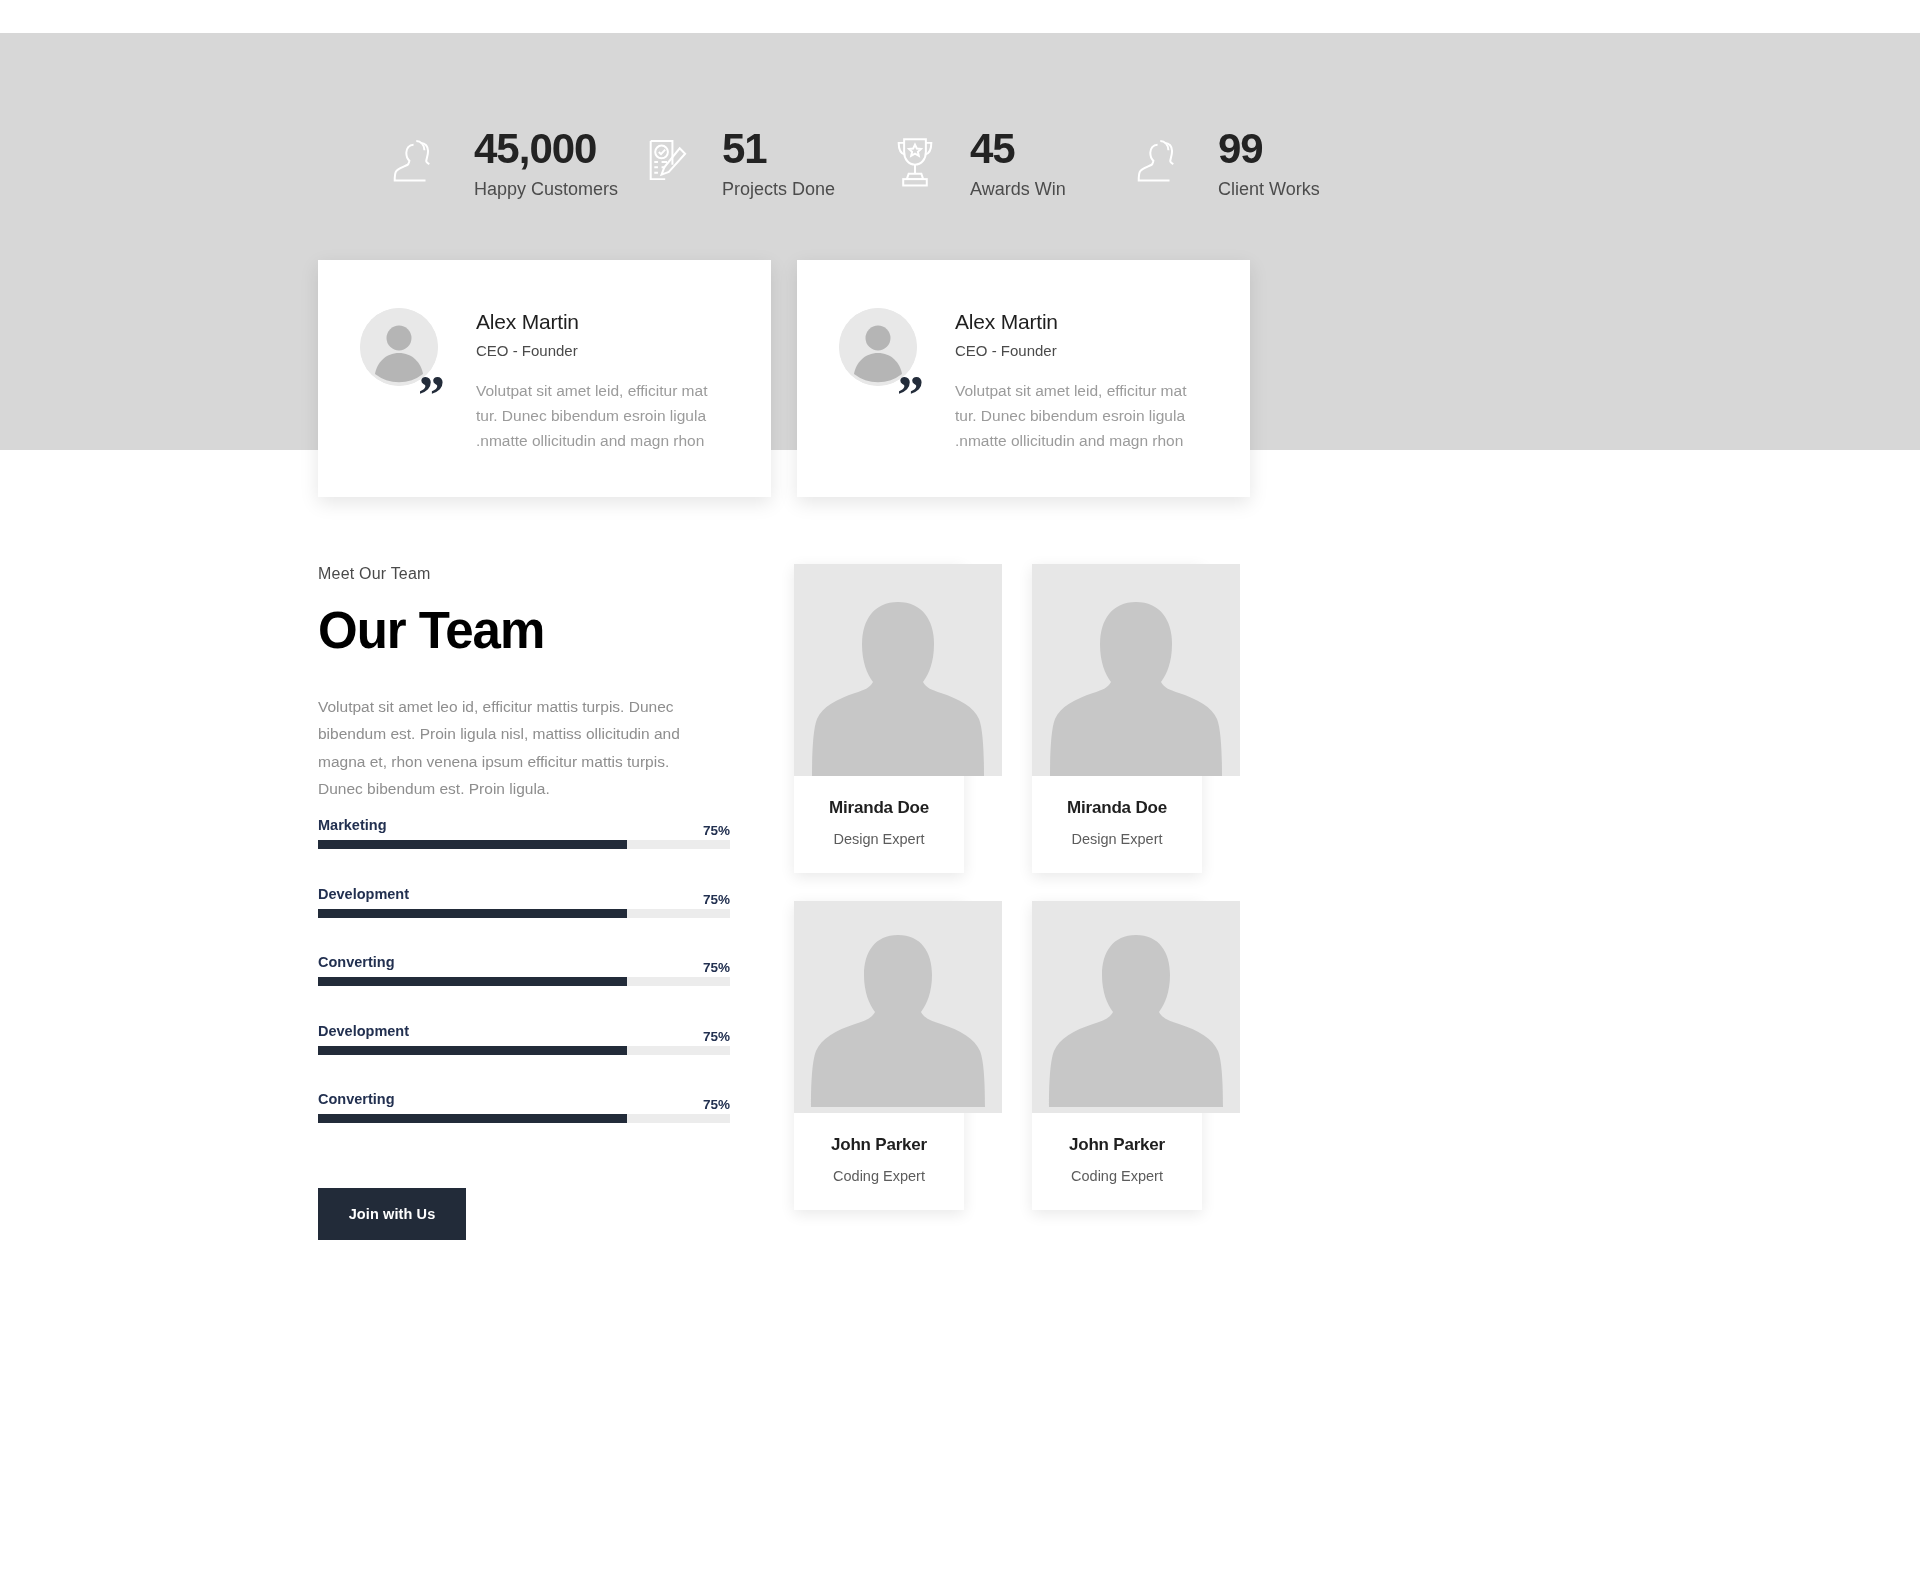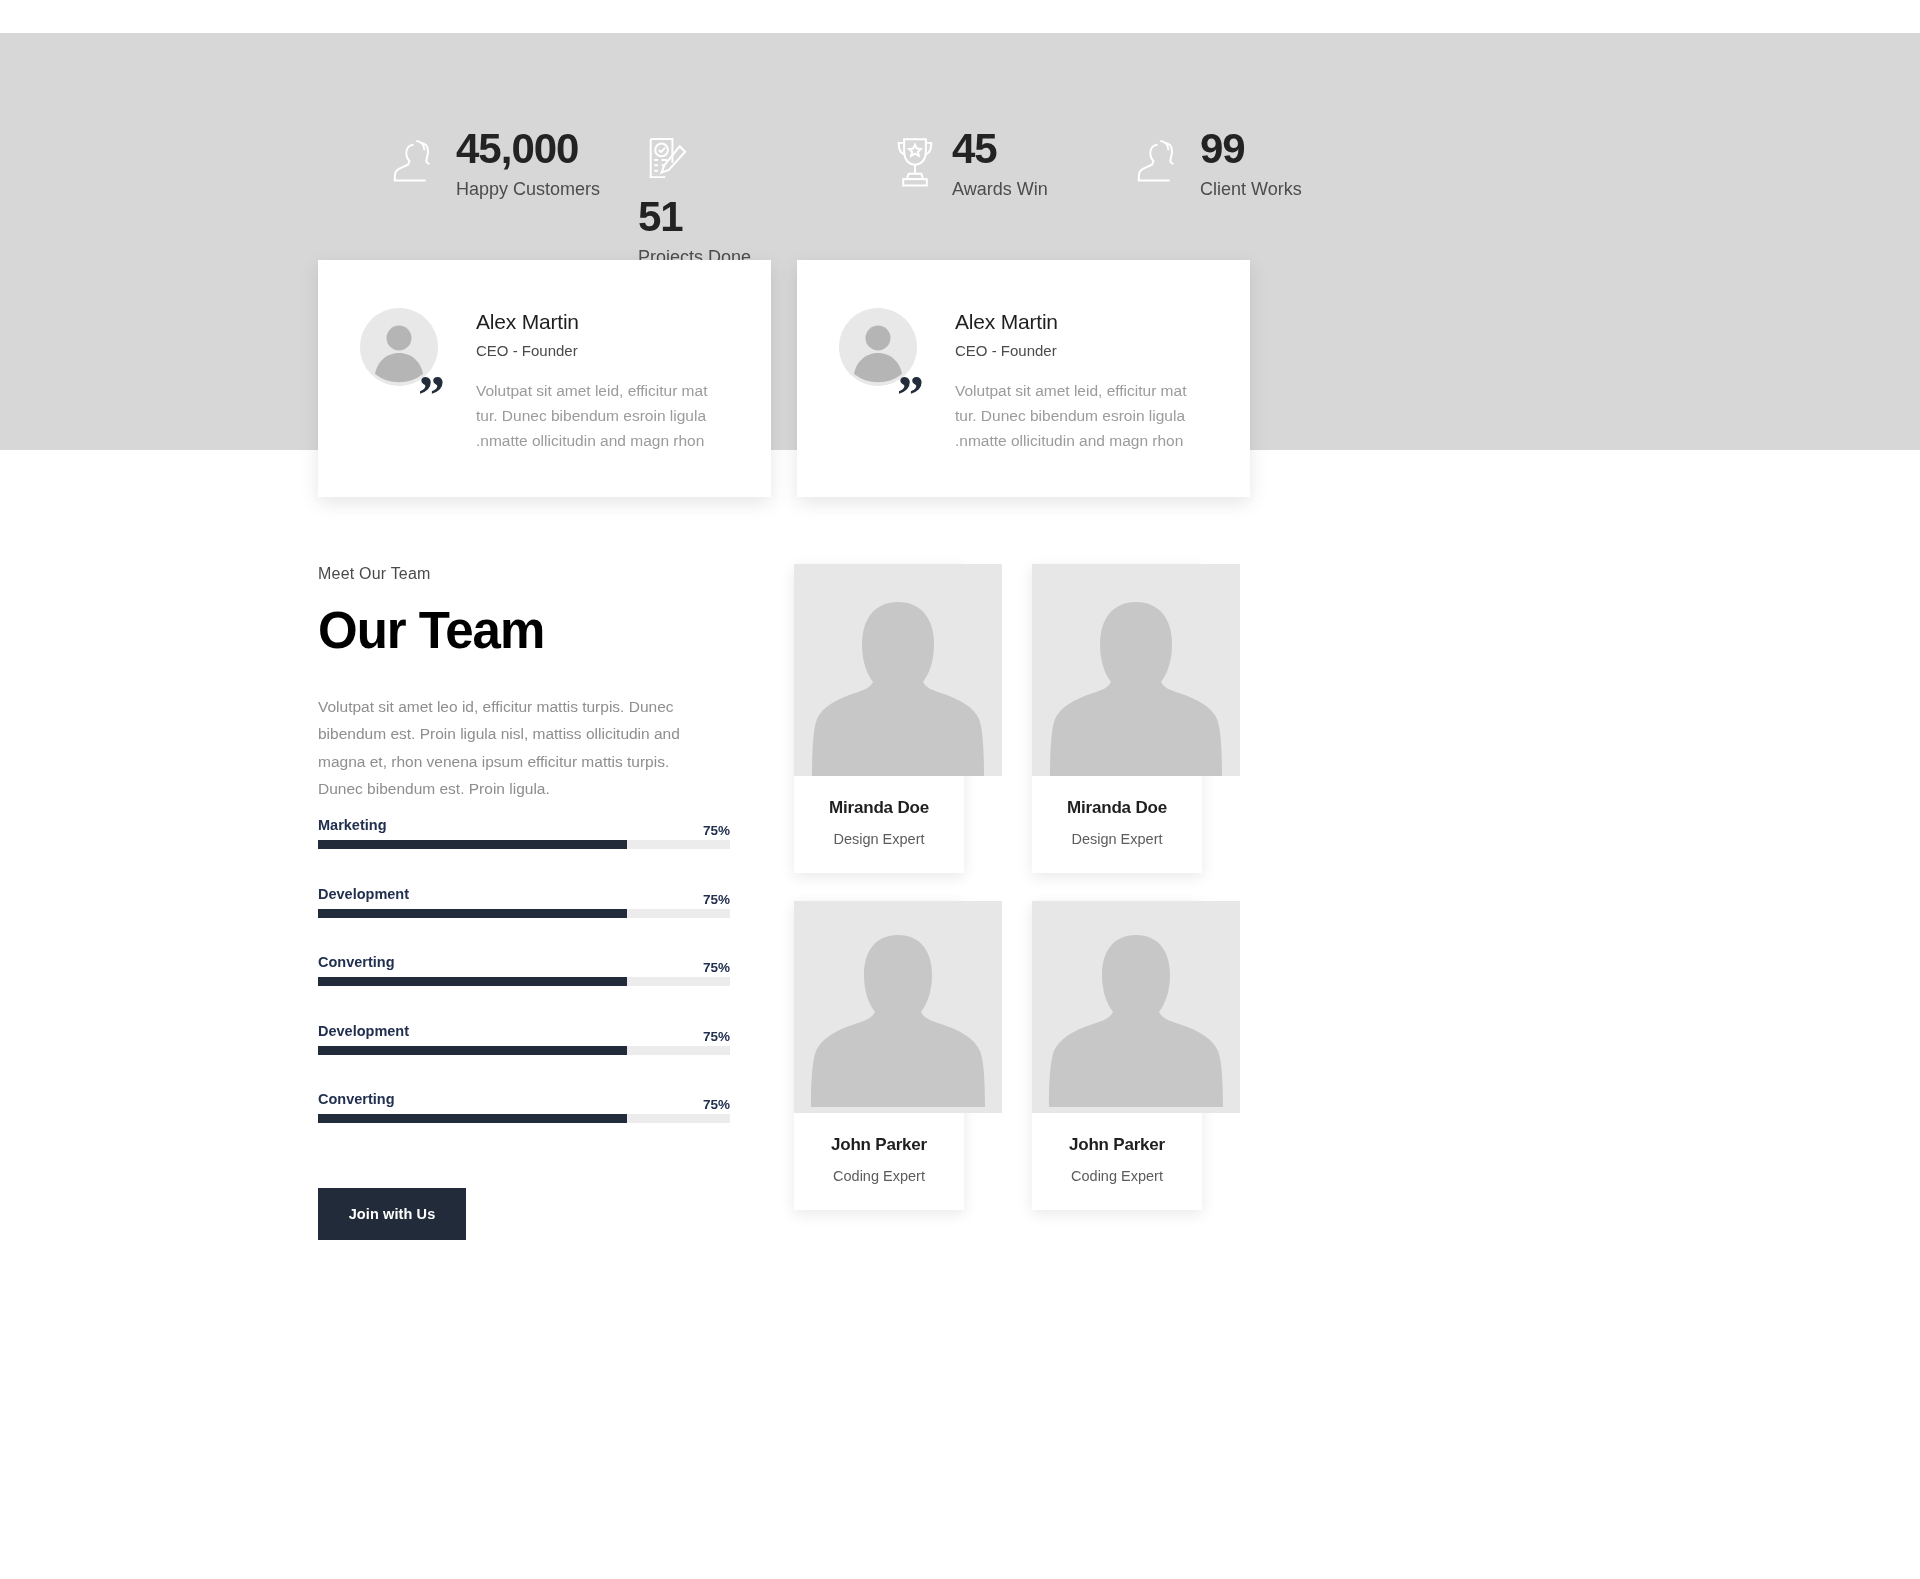--- a/index.html
+++ b/index.html
@@ -20,24 +20,24 @@
   }
   .stats-row {
     position: absolute;
     left: 390px; top: 95px;
     display: flex;
     align-items: flex-start;
   }
   .stat-item {
     display: flex;
     align-items: flex-start;
-    gap: 8px;
+    gap: 26px;
   }
   .stat-item.s1 { width: 248px; }
-  .stat-item.s2 { width: 248px; flex-direction: column; }
+  .stat-item.s2 { width: 248px; }
   .stat-item.s3 { width: 248px; }
   .stat-item.s4 { width: 248px; }
   .stat-icon {
     width: 58px; height: 62px;
     flex: 0 0 58px;
     margin-top: 2px;
   }
   .stat-icon svg { display: block; width: 100%; height: 100%; }
   .stat-text { padding-top: 0px; }
   .stat-number {

